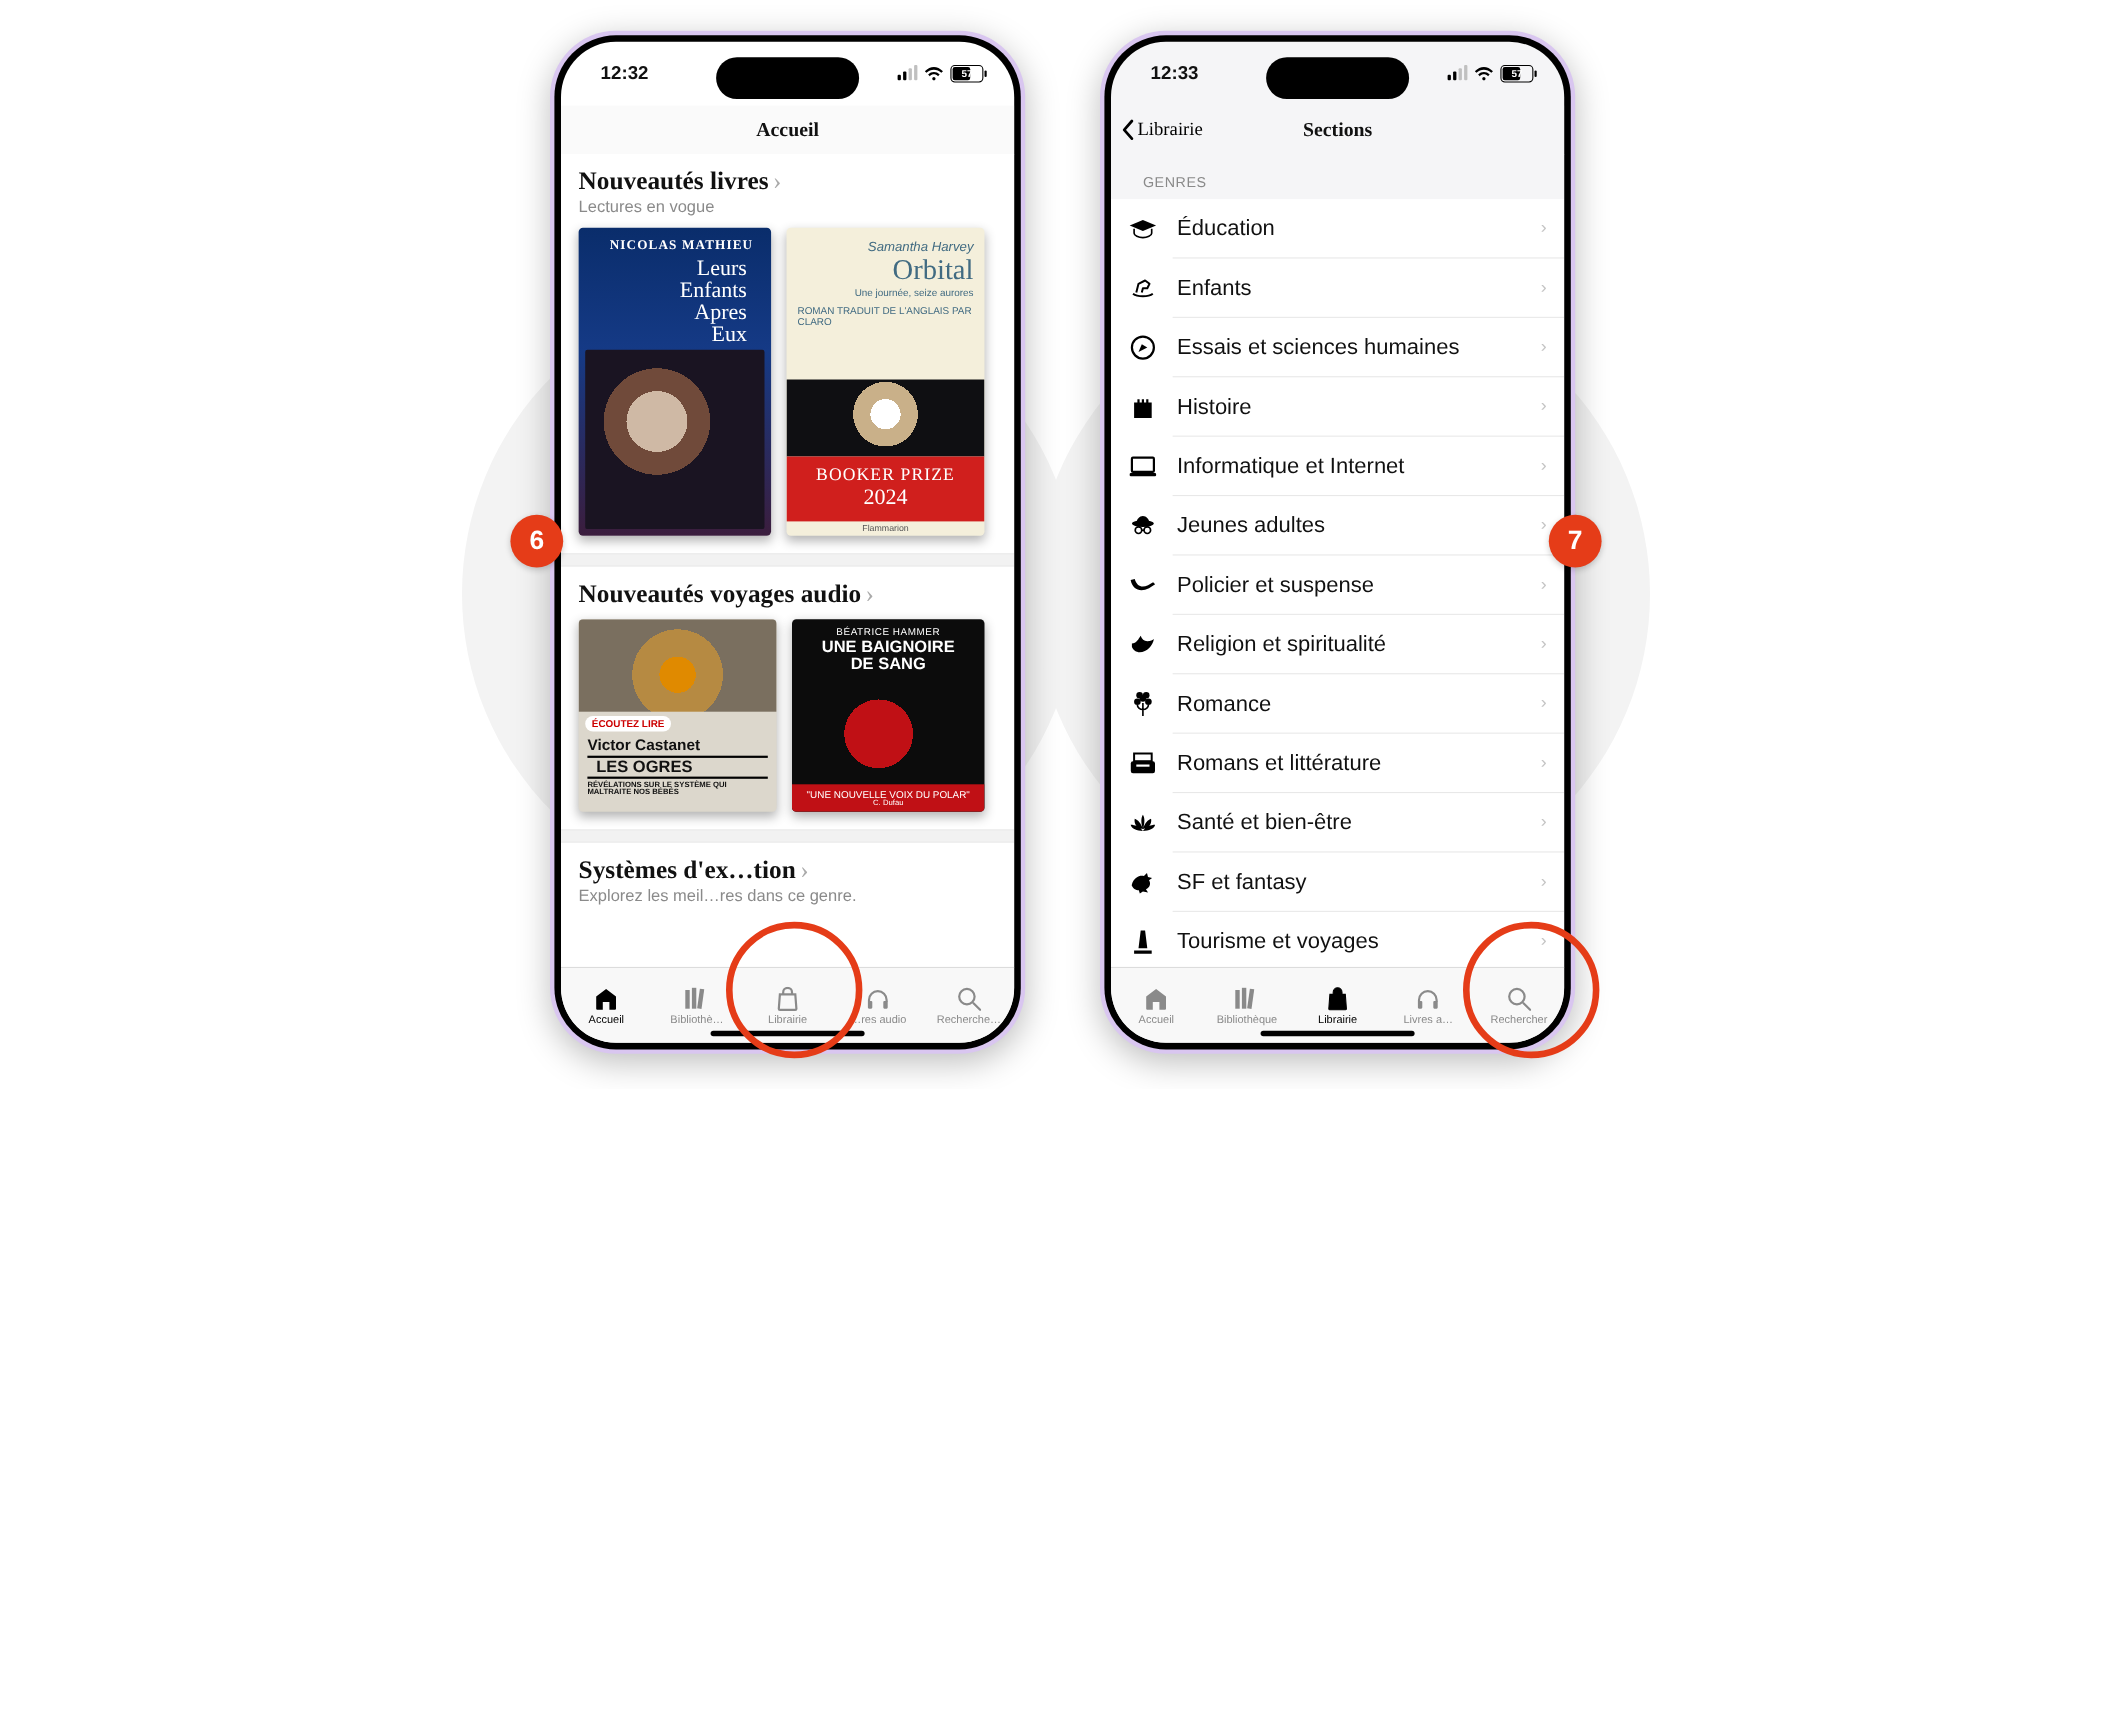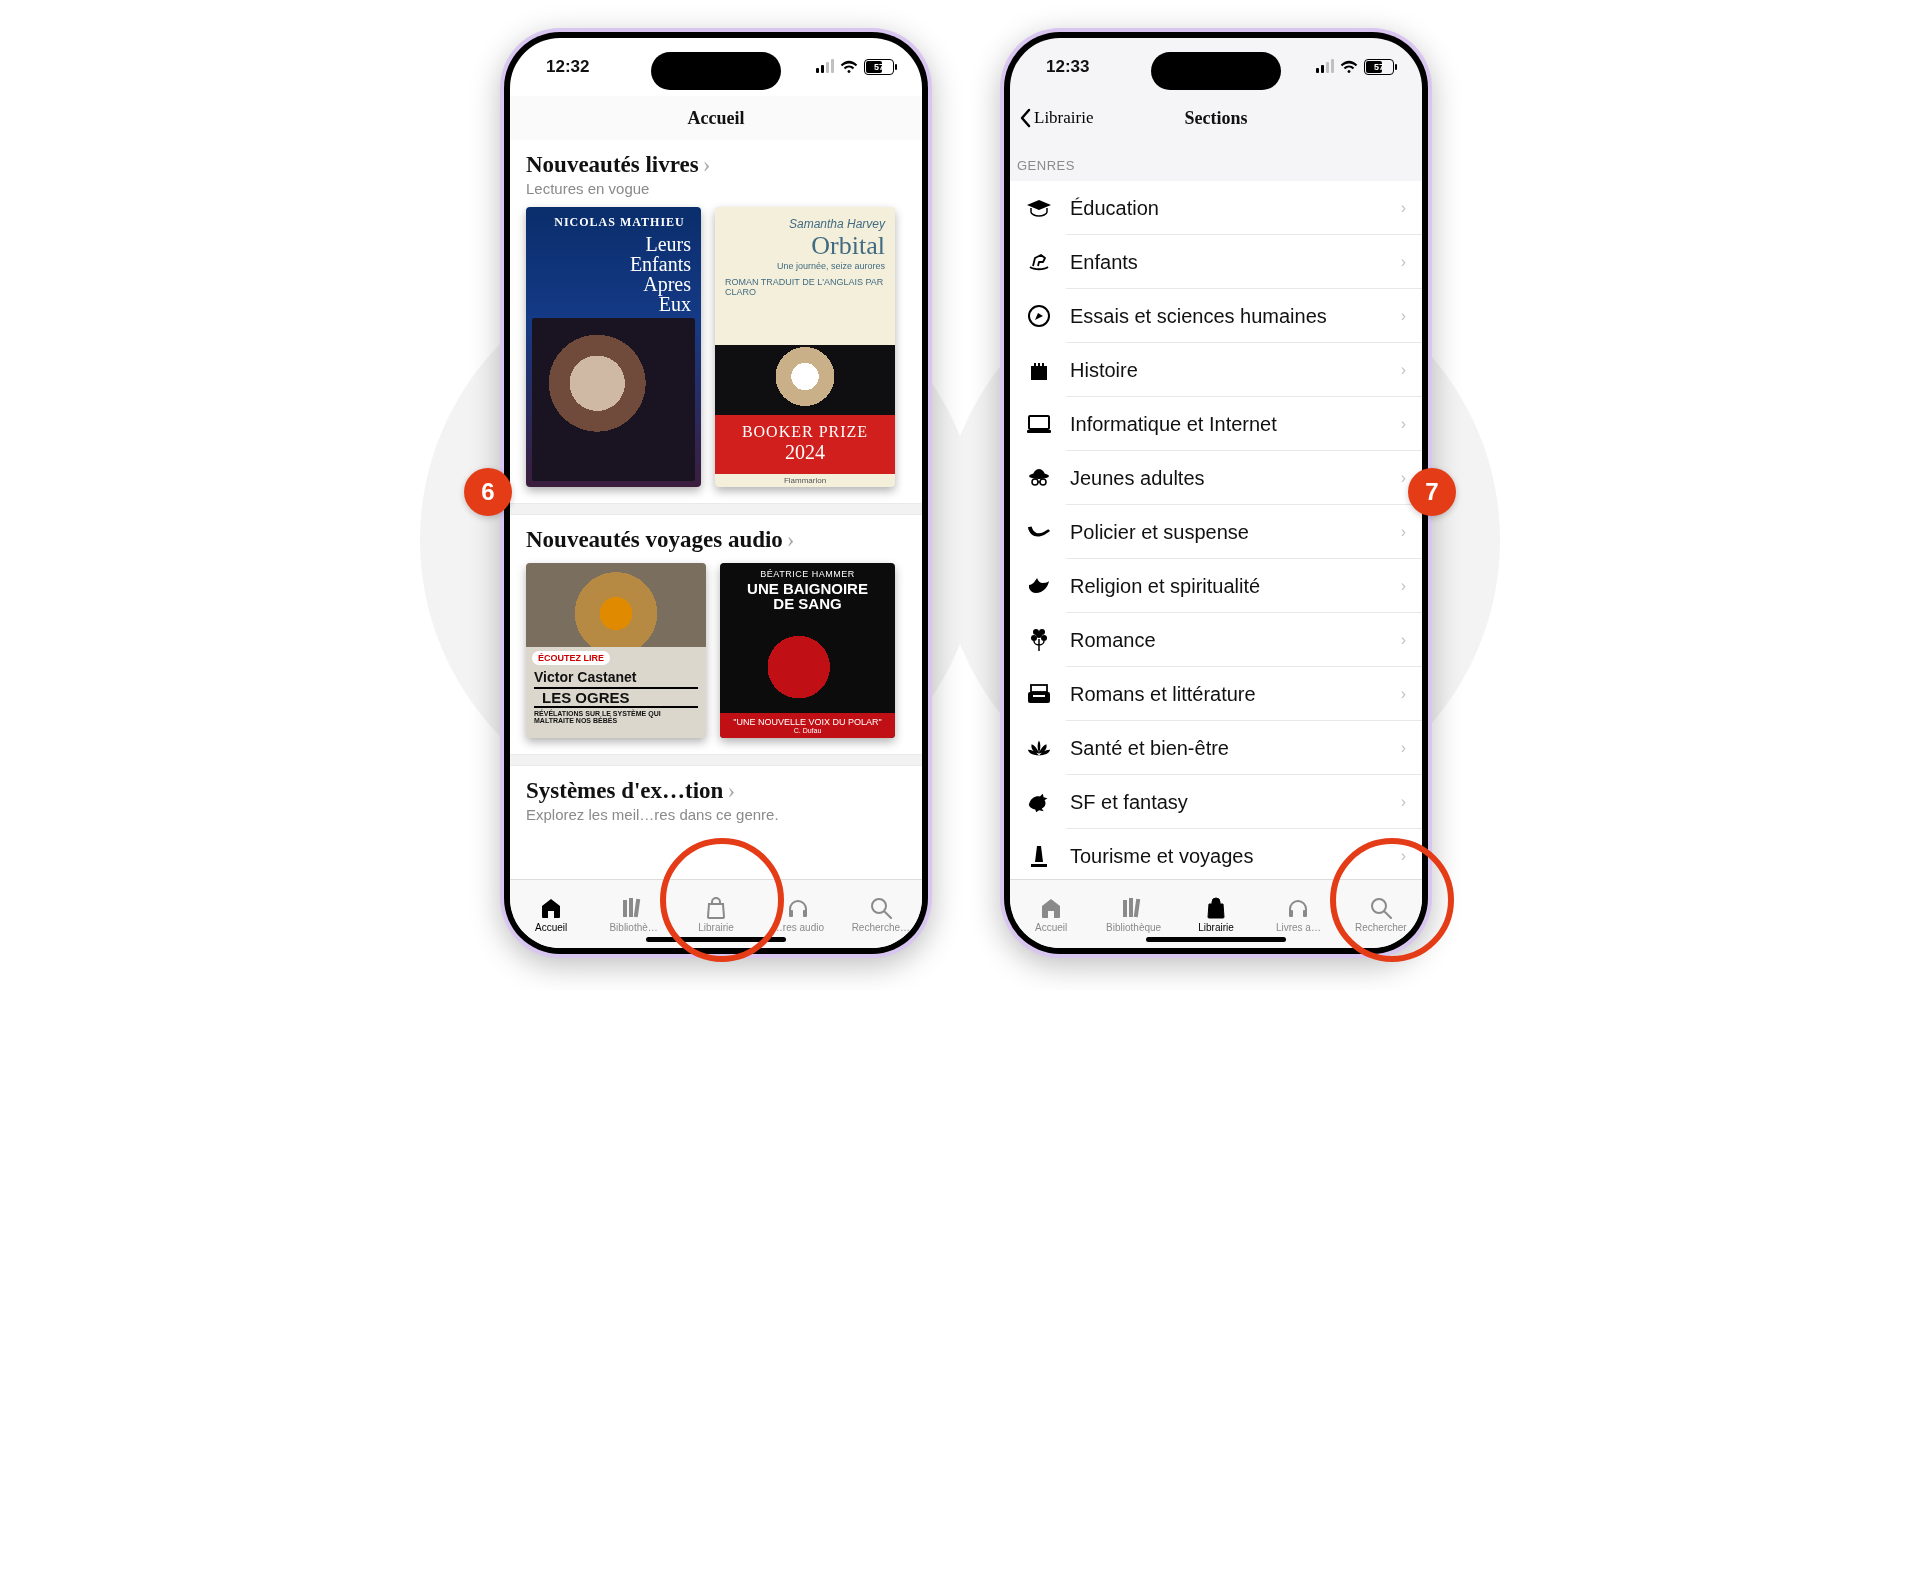--- a/index.html
+++ b/index.html
@@ -123,21 +123,21 @@
     overflow:hidden;
     flex:0 0 auto;
     display:flex;flex-direction:column;
     position:relative;
     font-family:Arial,sans-serif;
   }
   .divider{height:10px;background:#f2f2f2;border-top:1px solid #eaeaea;border-bottom:1px solid #eaeaea;}
   
   .b1{width:175px;height:280px;background:linear-gradient(180deg,#0a2d6b,#153a86 40%,#3b1d3d);color:#fff;font-family:"Georgia",serif;}
   .b1 .auth{font-size:12px;font-weight:700;text-align:center;margin-top:8px;letter-spacing:1px;padding-left:12px;}
-  .b1 .t{font-family:"Brush Script MT",cursive;text-align:right;padding:4px 10px;font-size:20px;line-height:1;}
+  .b1 .t{font-family:"Brush Script MT",cursive;text-align:right;padding:4px 22px;font-size:20px;line-height:1;}
   .b1 .photo{flex:1;background:radial-gradient(circle at 40% 40%,#cfb9a5 0 20%,#704a3a 20% 35%,#1a1422 35%);margin:0 6px 6px;border-radius:2px;}
   
   .b2{width:180px;height:280px;background:#f4efdb;display:flex;flex-direction:column;}
   .b2 .top{flex:0 0 42%;color:#416b82;text-align:right;padding:10px;}
   .b2 .top .a{font-size:12px;font-style:italic;}
   .b2 .top .t{font-size:26px;font-family:Georgia,serif;}
   .b2 .top .s{font-size:9px;}
   .b2 .mid{flex:1;background:radial-gradient(circle at 50% 45%,#fff 0 14%,#c9b089 14% 30%,#0f0f12 30%);}
   .b2 .band{background:#d01f1d;color:#fff;text-align:center;font-family:Georgia,serif;padding:8px 0 10px;}
   .b2 .band .p{font-size:16px;letter-spacing:1px;}
@@ -154,21 +154,21 @@
   .b4 .img{flex:0 0 48%;background:radial-gradient(circle at 50% 60%,#e08a00 0 16%,#b68a42 16% 40%,#7a6f5f 40%);}
   .b4 .pill{margin:4px 6px;background:#fff;border-radius:10px;padding:2px 6px;font-size:9px;font-weight:700;color:#cc0000;display:inline-block;align-self:flex-start;}
   .b4 .a{font-weight:900;font-size:14px;padding:0 8px;}
   .b4 .t{font-weight:900;font-size:15px;padding:0 8px;border-top:2px solid #000;border-bottom:2px solid #000;margin:2px 8px;}
   .b4 .s{font-size:7px;font-weight:700;padding:0 8px 4px;}
   .sliver{width:12px;height:280px;background:linear-gradient(180deg,#2a0a3e,#411a5a,#0c0210);border-radius:3px 0 0 3px;}
   .sliver.sm{height:175px;background:linear-gradient(180deg,#3a0a4e,#1a0220);}
   
   .grouplabel{
     font-size:13px;color:#8a8a8a;letter-spacing:.5px;
-    padding:18px 7px 8px;background:#f5f5f7;
+    padding:18px 29px 8px;background:#f5f5f7;
   }
   .list{background:#fff;}
   .cell{
     display:flex;align-items:center;
     padding:0 16px;
     height:54px;
     position:relative;
     gap:18px;
   }
   .cell::after{

